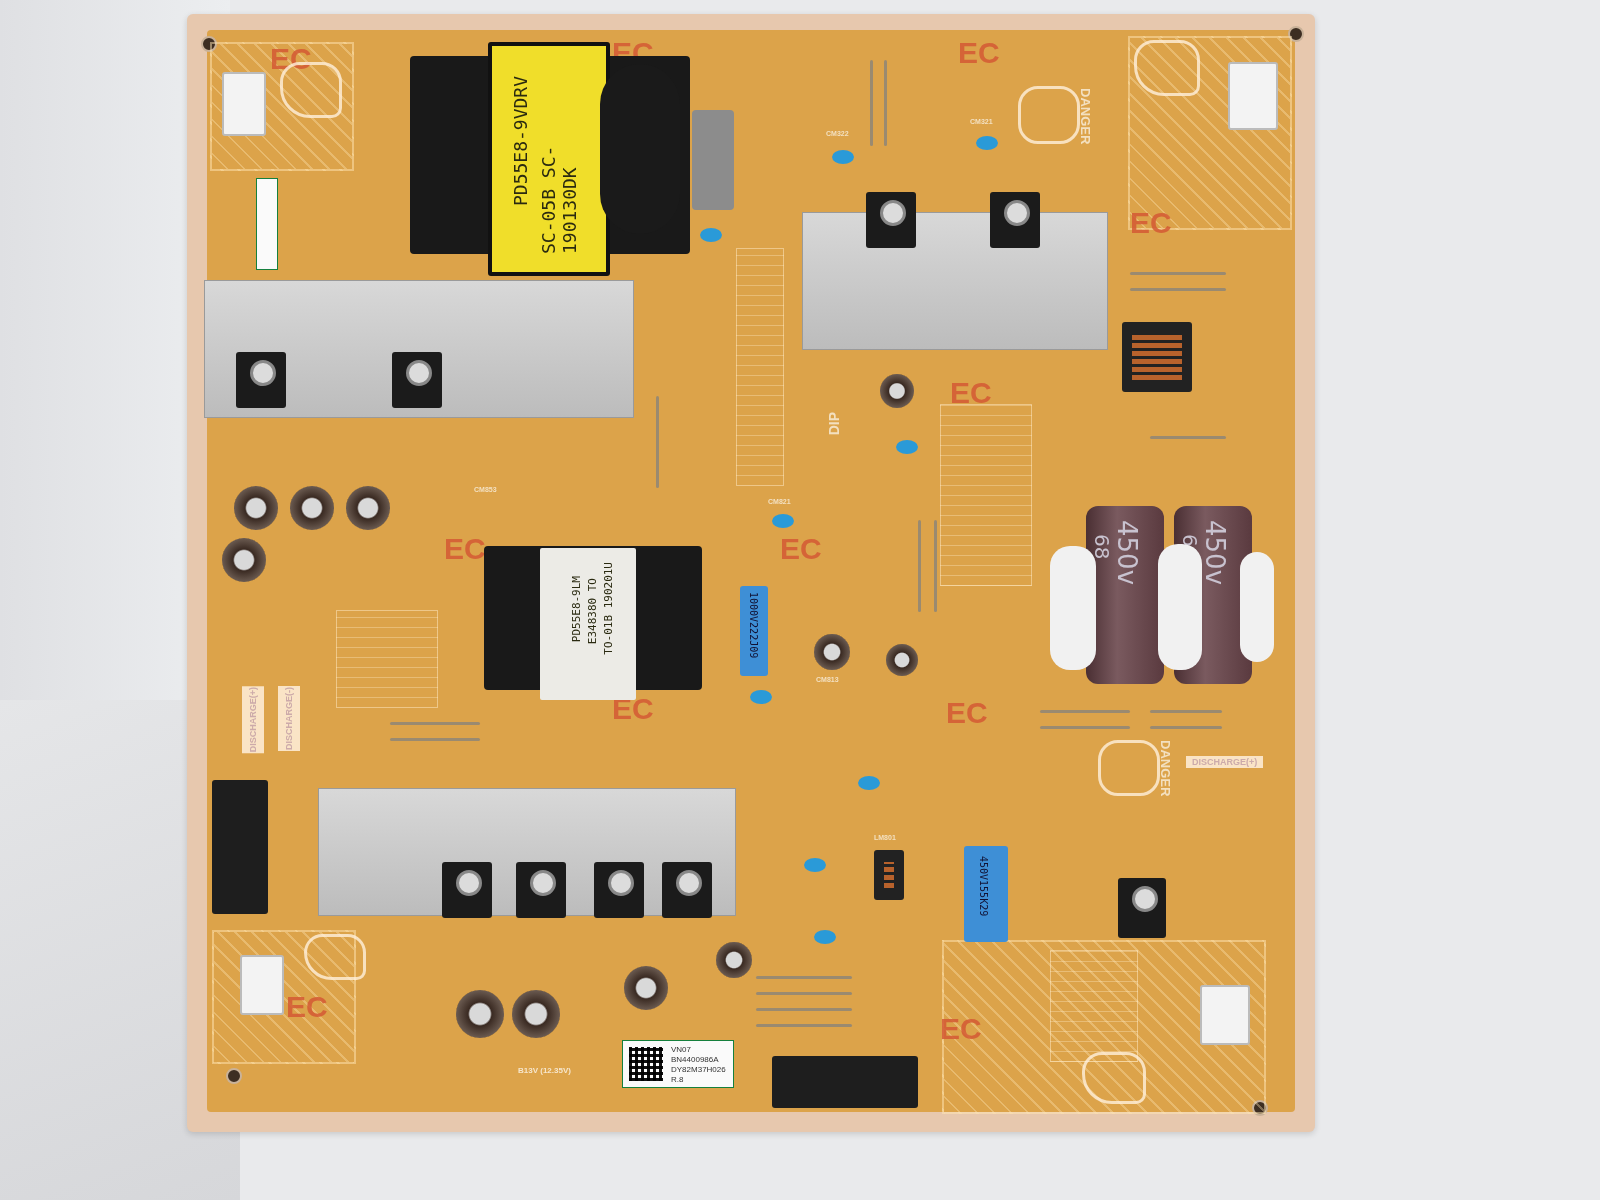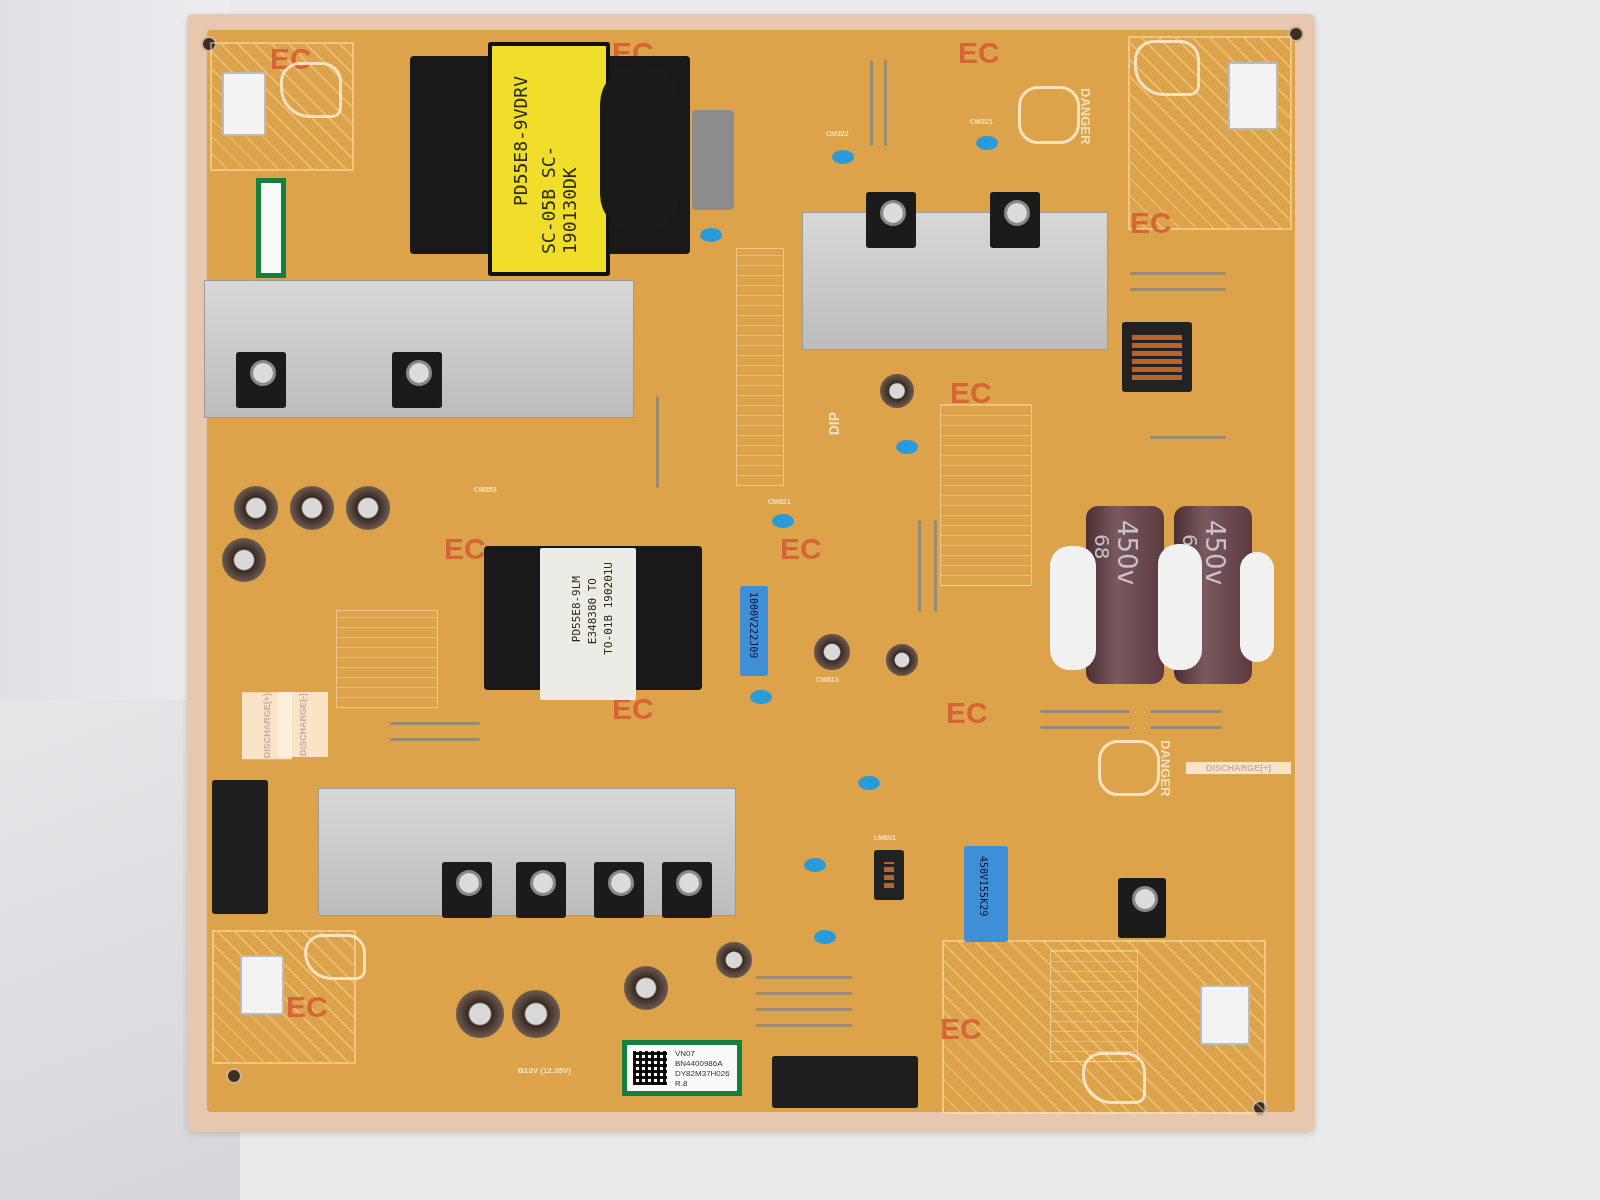--- a/index.html
+++ b/index.html
@@ -19,25 +19,25 @@
   .cap-big{position:absolute;width:78px;height:178px;border-radius:12px;background:linear-gradient(90deg,#4a2f33,#7a5a5f 40%,#5a3a3f);}
   .cap-big span{position:absolute;writing-mode:vertical-rl;color:#c8c2cf;font-size:26px;font-family:"DejaVu Sans",sans-serif;}
   .ceramic{position:absolute;width:22px;height:14px;border-radius:50%;background:#2a9ad8;}
   .jumper{position:absolute;height:3px;background:#9a8a70;border-radius:2px;}
   .vjumper{position:absolute;width:3px;background:#9a8a70;border-radius:2px;}
   .conn{position:absolute;background:#1e1e1e;border-radius:3px;}
   .white-conn{position:absolute;background:#f3f3f3;border:2px solid #bbb;border-radius:3px;}
   .bluebox{position:absolute;background:#3e8fd6;border-radius:3px;}
   .bluebox span{position:absolute;writing-mode:vertical-rl;font-size:10px;color:#113;font-family:"DejaVu Sans Mono",monospace;}
   .glue{position:absolute;background:#f1f1f1;border-radius:20px;}
-  .label{position:absolute;background:#fafafa;border:5px solid #15803d;}
+  .label{position:absolute;background:#fafafa;border:1px solid #15803d;}
   .label .qr{position:absolute;left:6px;top:6px;width:34px;height:34px;background:repeating-linear-gradient(90deg,#111 0 3px,#fff 3px 6px),repeating-linear-gradient(0deg,#111 0 3px,#fff 3px 6px);background-blend-mode:multiply;}
   .label .txt{position:absolute;left:48px;top:4px;font-size:8px;line-height:10px;color:#333;}
   .silk{position:absolute;color:#f3e0c0;font-size:10px;font-weight:bold;}
-  .disch{position:absolute;background:rgba(255,240,220,.85);color:#caa;font-size:9px;font-weight:bold;padding:1px 20px;margin-top:6px;}
+  .disch{position:absolute;background:rgba(255,240,220,.85);color:#caa;font-size:9px;font-weight:bold;padding:1px 6px;}
   .hole{position:absolute;width:12px;height:12px;border-radius:50%;background:#3d2e22;border:2px solid #c9b299;}
   .choke{position:absolute;background:#222;border-radius:3px;}
   .choke::after{content:"";position:absolute;left:10px;top:12px;right:10px;bottom:12px;background:repeating-linear-gradient(0deg,#b8622c 0 5px,#222 5px 8px);}
   .table-print{position:absolute;border:1px solid rgba(255,235,200,.5);background:repeating-linear-gradient(0deg,transparent 0 9px,rgba(255,235,200,.35) 9px 10px);}
 </style>
 </head>
 <body>
 
 <div class="bg-left"></div>
 <div class="bg-floor"></div>

